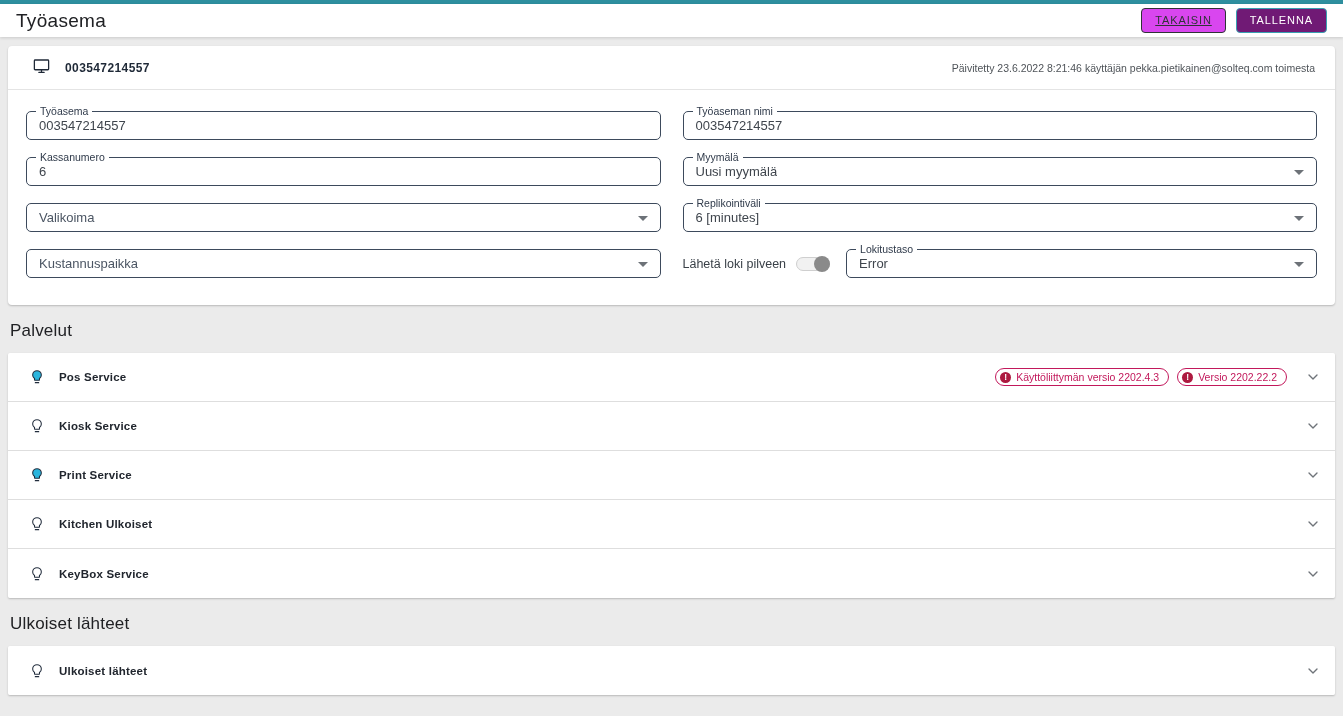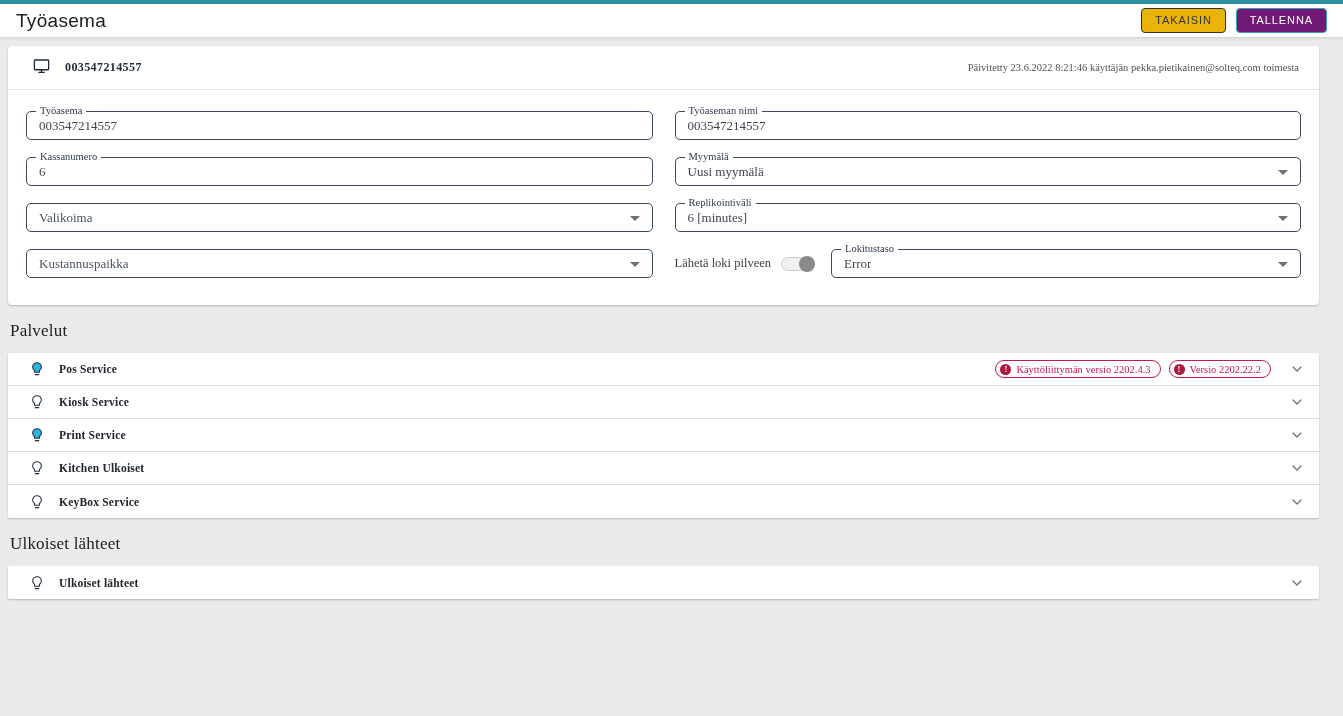--- a/index.html
+++ b/index.html
@@ -9,24 +9,24 @@
   .top-strip { height:4px; background:#2e8f9f; }
 
   .app-header {
     height:33px; background:#fff; display:flex; align-items:center;
     padding:0 16px; box-shadow:0 1px 3px rgba(0,0,0,.14); position:relative; z-index:5;
   }
   .app-title { font-size:19px; color:#202124; letter-spacing:.3px; }
   .header-actions { margin-left:auto; display:flex; align-items:center; gap:10px; }
   .btn { font-family:inherit; font-size:11px; letter-spacing:.9px; padding:6px 13px;
          border-radius:4px; cursor:pointer; line-height:1; }
-  .btn-outline { background:#eab308; border:1px solid #2f3337; color:#2f3337; }
+  .btn-outline { background:#d946ef; border:1px solid #2f3337; color:#2f3337;text-decoration:underline; }
   .btn-teal { background:#701a75; border:1px solid #39a0b1; color:#fff; }
 
-  .content { padding:9px 24px 0 8px;font-family:Liberation Serif, serif; }
+  .content { padding:9px 8px 0 8px; }
 
   .card { background:#fff; border-radius:4px; box-shadow:0 1px 2px rgba(0,0,0,.22); }
 
   .device-row { height:44px; display:flex; align-items:center; padding:0 20px 0 24px;
                 border-bottom:1px solid #e4e4e4; }
   .device-id { font-size:12px; font-weight:bold; letter-spacing:.4px; color:#1f2937; margin-left:14px; }
   .updated-text { margin-left:auto; font-size:10.5px; color:#4f5459; }
 
   .form-grid { display:grid; grid-template-columns:1fr 1fr; column-gap:22px; row-gap:17px;
                grid-auto-rows:29px; padding:21px 18px 27px 18px; }
@@ -48,21 +48,21 @@
   .toggle-track { position:absolute; left:0; top:2px; width:34px; height:14px; border-radius:8px;
                   background:#f1f1f1; border:1px solid #cfcfcf; }
   .toggle-thumb { position:absolute; right:0; top:1px; width:16px; height:16px; border-radius:50%;
                   background:#8a8a8a; }
   .loki-field { flex:1; }
 
   .section-heading { font-size:17px; font-weight:500; color:#202124; margin:16px 0 12px 2px;
                      letter-spacing:.2px; }
 
   .panel-list { box-shadow:0 1px 2px rgba(0,0,0,.22); border-radius:2px; overflow:hidden; }
-  .service-row { background:#fff; height:33px; display:flex; align-items:center;
+  .service-row { background:#fff; height:49px; display:flex; align-items:center;
                  padding:0 14px 0 21px; border-bottom:1px solid #dedede; cursor:pointer; }
   .panel-list .service-row:last-child { border-bottom:none; }
   .bulb { width:16px; height:18px; display:flex; align-items:center; flex:none; }
   .bulb svg { width:16px; height:18px; }
   .bulb .bulb-glass { fill:none; stroke:#222d3d; stroke-width:1.6; }
   .bulb[data-state="on"] .bulb-glass { fill:#2ab5dd; }
   .service-label { margin-left:14px; font-size:11.5px; font-weight:bold; color:#21262e;
                    letter-spacing:.2px; }
   .row-right { margin-left:auto; display:flex; align-items:center; gap:8px; }
   .badge { display:inline-flex; align-items:center; height:18px; border:1px solid #c2185b;

